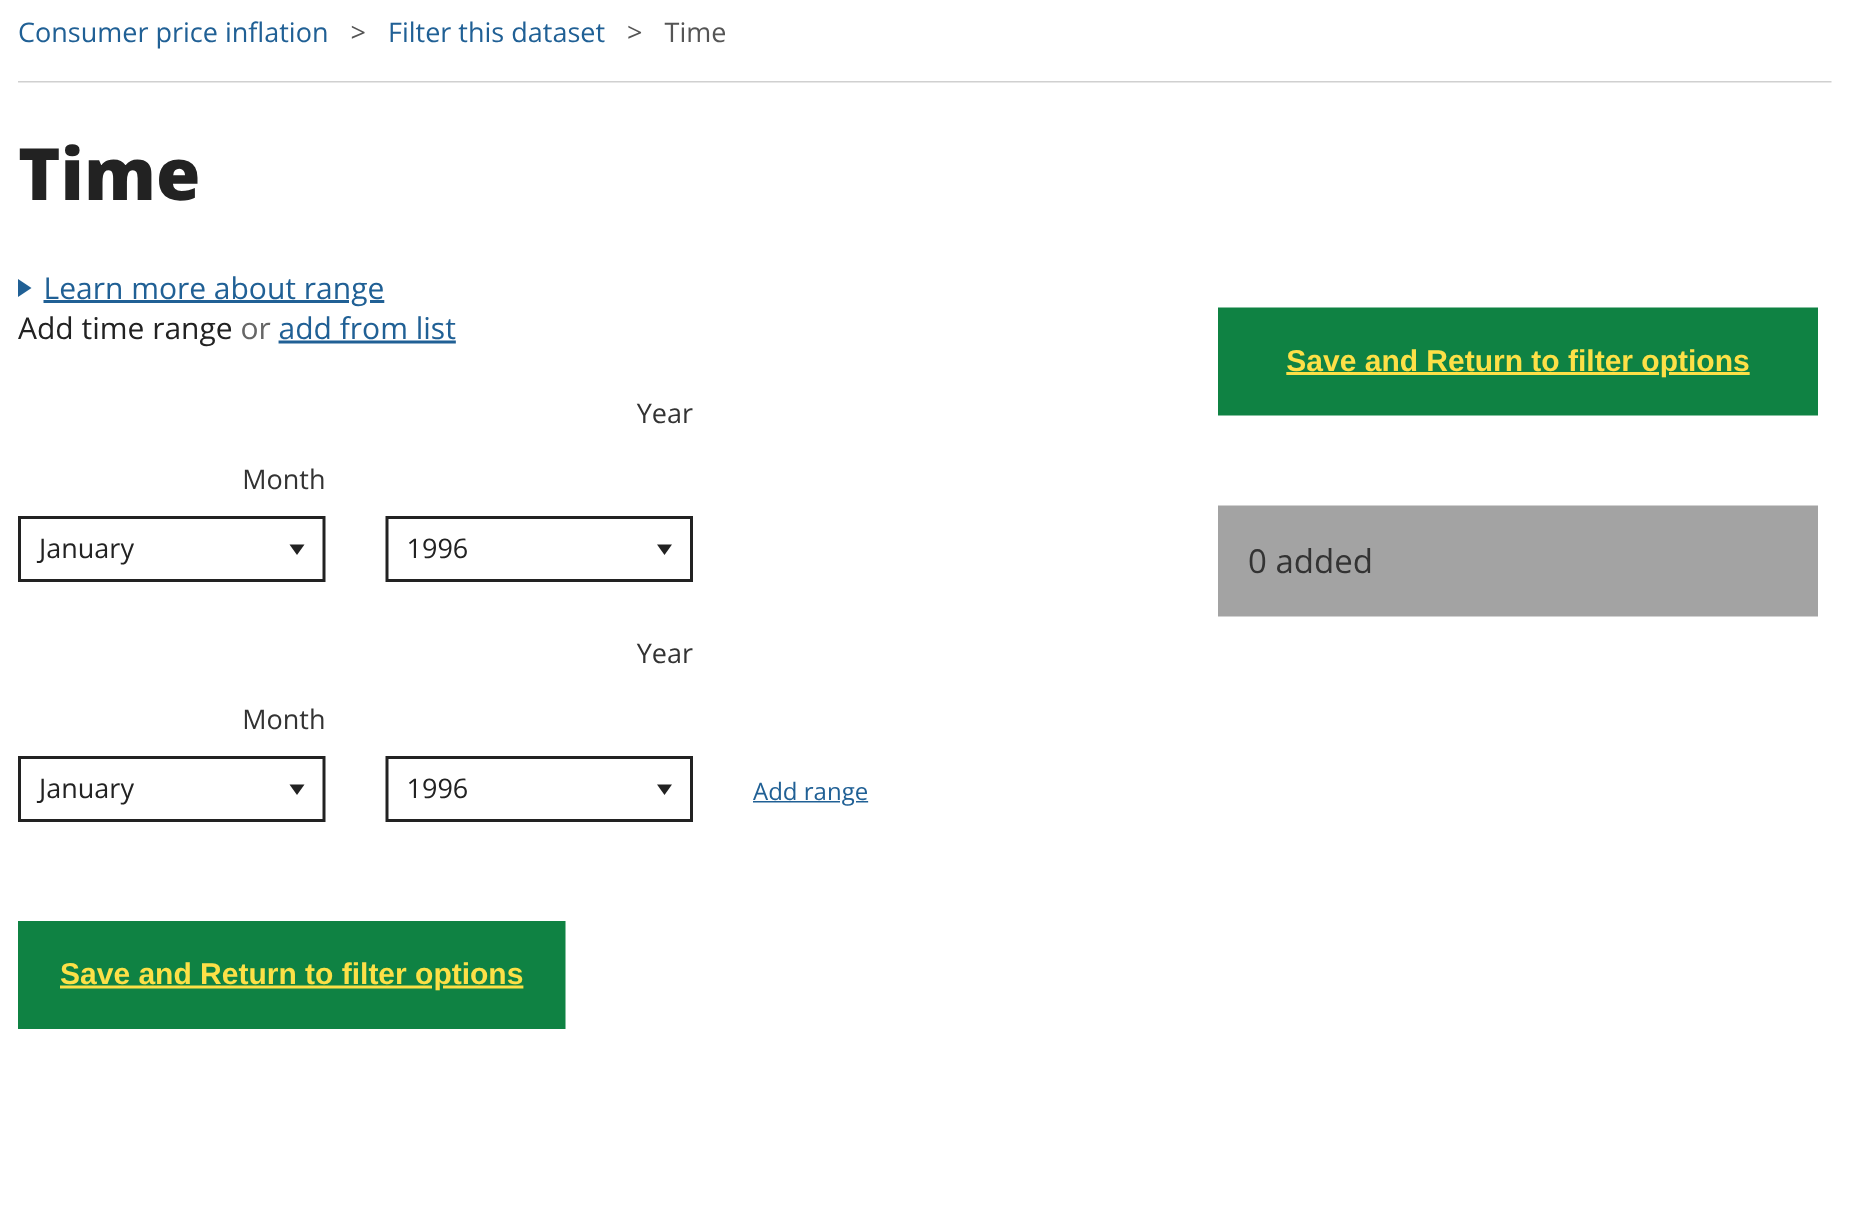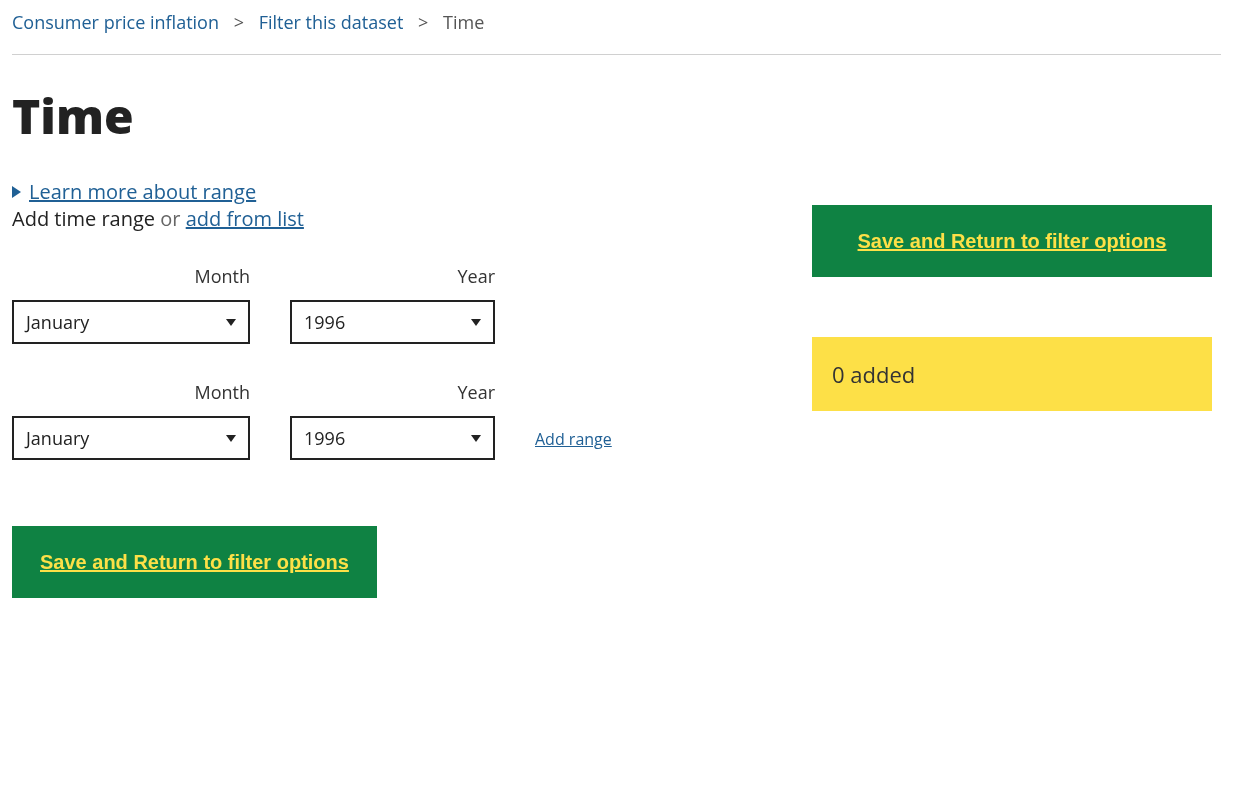--- a/index.html
+++ b/index.html
@@ -103,30 +103,31 @@
   }
   .field-label {
     font-size: 18px;
     color: #333;
     margin-bottom: 12px;
   }
   .select-wrap {
     position: relative;
     border: 2px solid #222;
     background: #fff;
-    width: 238px;
+    width: 205px;
     height: 44px;
     display: flex;
     align-items: center;
     padding: 0 12px;
     font-size: 18px;
     cursor: pointer;
   }
   .select-wrap.year {
     width: 205px;
+    margin-top: 44px;
   }
   .select-wrap .caret {
     position: absolute;
     right: 12px;
     top: 50%;
     margin-top: -3px;
     width: 0;
     height: 0;
     border-left: 5px solid transparent;
     border-right: 5px solid transparent;
@@ -150,21 +151,21 @@
     text-decoration: underline;
   }
   .btn-primary.bottom {
     margin-top: 30px;
   }
   .btn-primary.side {
     width: 100%;
     margin-bottom: 60px;
   }
   .added-box {
-    background: #fde047;
+    background: #a3a3a3;
     padding: 22px 20px;
     font-size: 22px;
     color: #333;
   }
 </style>
 </head>
 <body>
 
 
 

